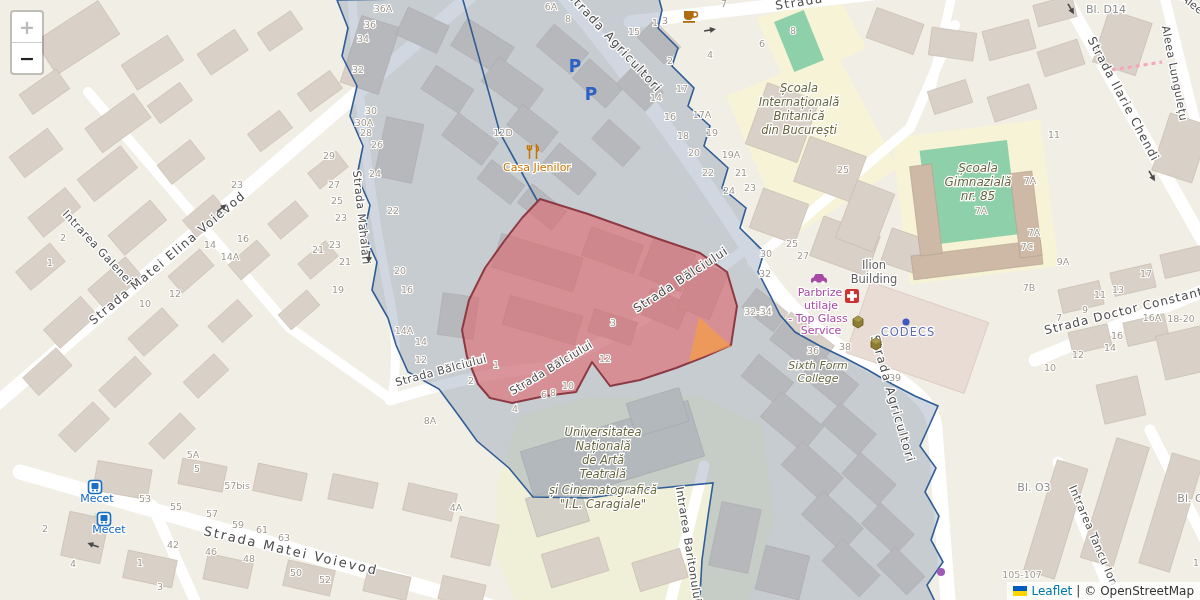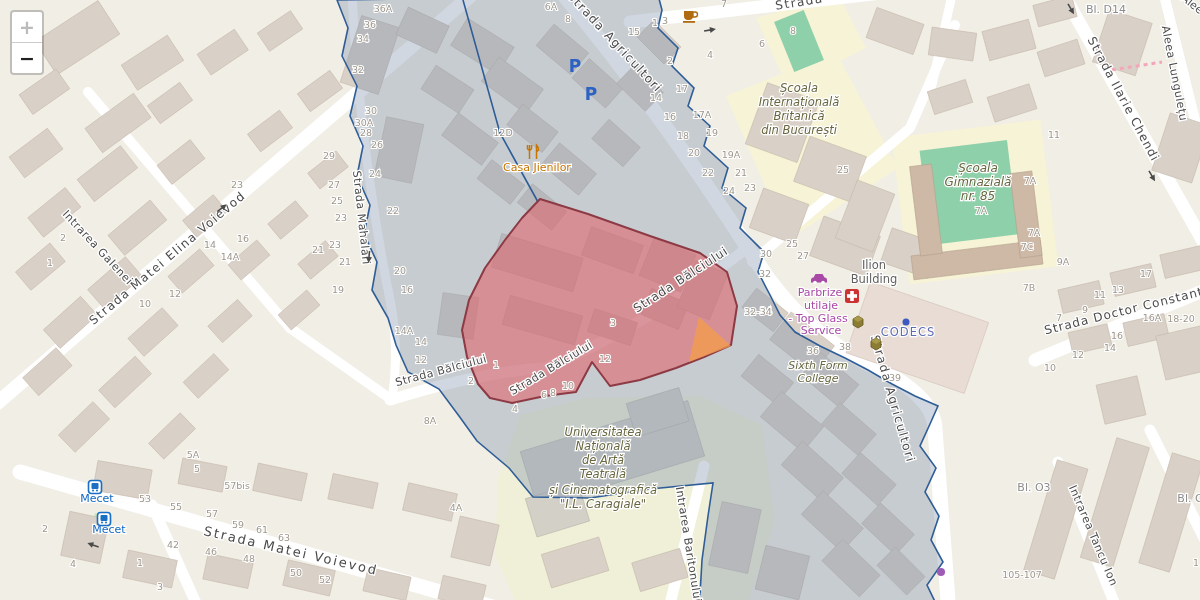--- a/index.html
+++ b/index.html
@@ -425,13 +425,22 @@
         <use href="#i-arrow" transform="translate(93 545) rotate(200)"></use>
         <use href="#i-arrow" transform="translate(369 257) rotate(95)"></use>
       </g>
 </svg>
 
 <div class="zoomctl">
   <div class="btn in">+</div>
   <div class="btn out">−</div>
 </div>
 
+<div class="attribution">
+  <span class="flag">
+        <span class="b"></span>
+        <span class="y"></span>
+      </span>
+  <a class="leaflet-link">Leaflet</a>
+  <span>|</span>
+  <a class="osm">© OpenStreetMap</a>
 </div>
+</div>
 
 </body></html>

